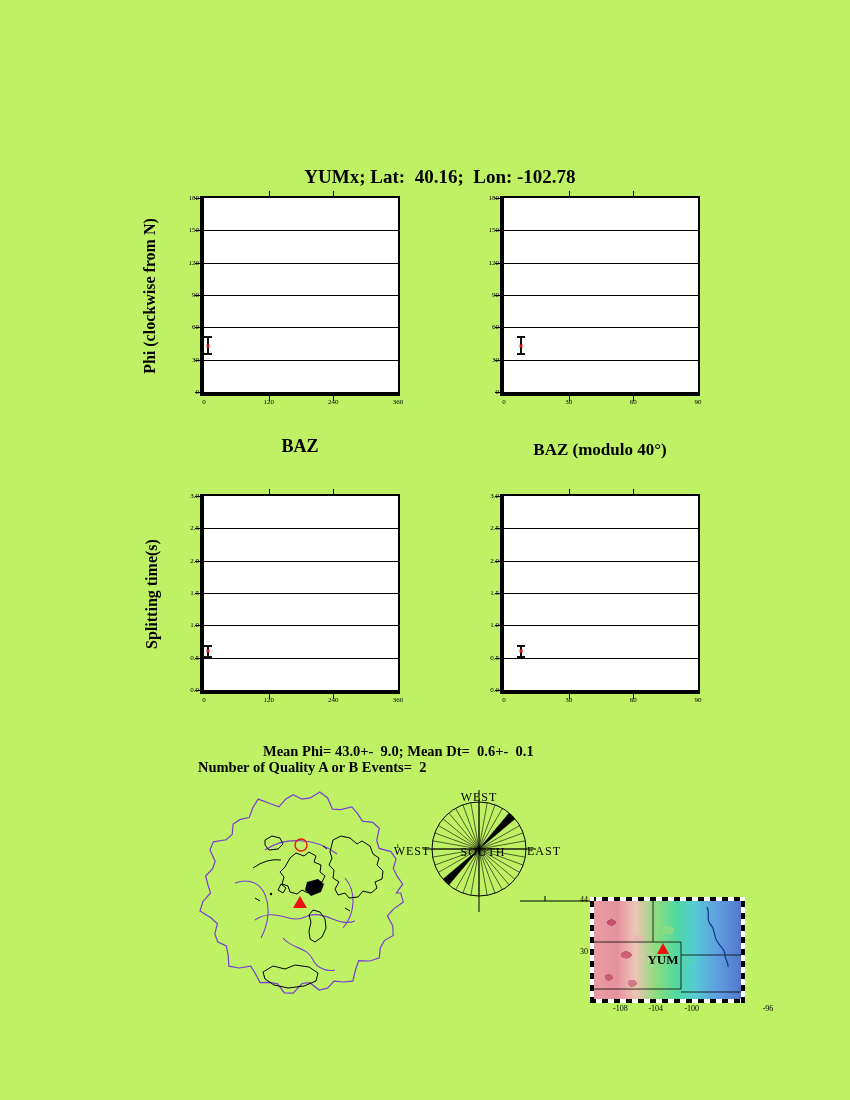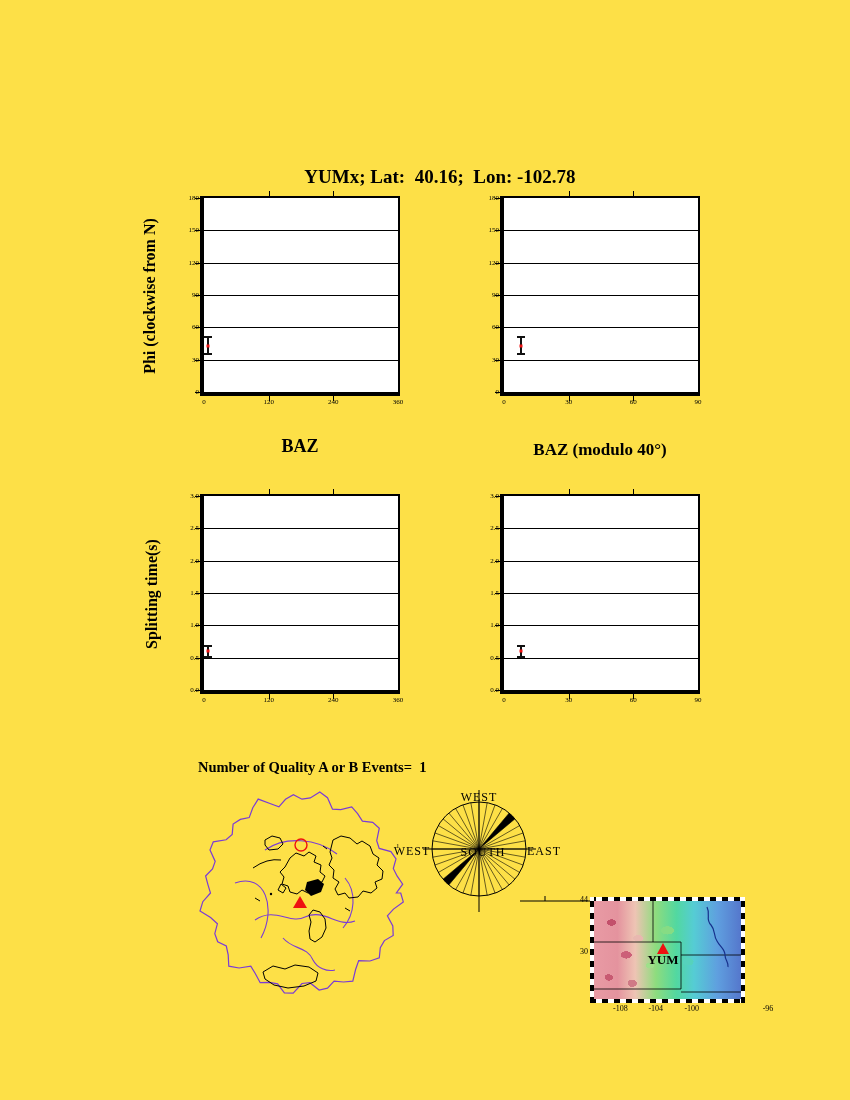--- a/index.html
+++ b/index.html
@@ -1,16 +1,16 @@
 <!DOCTYPE html>
 <html style="--red: #ee1111; --purple: #7a3bd6; --pink: #e89aa4; --blue: #5577cc; --river: #16308c;"><head>
 <meta charset="utf-8">
 <style>
   html,body{margin:0;padding:0;background:#fff;}
-  .page{position:relative;width:850px;height:1100px;background:#fde047;overflow:hidden;
+  .page{position:relative;width:850px;height:1100px;background:#bef264;overflow:hidden;
         font-family:"Liberation Serif","DejaVu Serif",serif;color:#000;}
   .title{position:absolute;left:200px;top:166px;width:480px;text-align:center;
          font-size:19px;font-weight:bold;white-space:pre;}
   .ylab{position:absolute;transform:translate(-50%,-50%) rotate(-90deg);white-space:nowrap;
         font-size:16px;font-weight:bold;}
   .xlab{position:absolute;transform:translate(-50%,0);font-size:18px;font-weight:bold;white-space:pre;}
   .plot{position:absolute;width:200px;height:200px;box-sizing:border-box;
         border:2px solid #000;border-left-width:4px;border-bottom-width:4px;background:#fff;}
   .gridline{position:absolute;left:0;width:100%;height:1px;background:#000;}
   .ytick-label{position:absolute;left:-5px;transform:translate(-100%,-50%);font-size:7px;line-height:7px;white-space:nowrap;}
@@ -181,21 +181,22 @@
       <div class="xtick-label" style="left: 194px;">90</div>
       <div class="err-line" style="left: 17.2444px; top: 148.733px; height: 12.9333px;"></div>
       <div class="err-cap" style="left: 17.2444px; top: 148.733px;"></div>
       <div class="err-cap" style="left: 17.2444px; top: 159.667px;"></div>
       <div class="err-dot" style="left: 17.2444px; top: 155.2px;"></div>
     </div>
 
   <div class="xlab" style="left:300px;top:436px;">BAZ</div>
   <div class="xlab" style="left:600px;top:440px;font-size:17px;">BAZ (modulo 40°)</div>
 
-  <div class="summary" style="left:198px;top:759px;">Number of Quality A or B Events=  1</div>
+  <div class="summary" style="left:263px;top:743px;">Mean Phi= 43.0+-  9.0; Mean Dt=  0.6+-  0.1</div>
+  <div class="summary" style="left:198px;top:759px;">Number of Quality A or B Events=  2</div>
 
   <svg id="globe" width="215" height="215" viewBox="0 0 215 215" style="left:195px;top:788px;">
     <g id="globe-outer">
         <path d="M205.7,105.0L208.3,113.9L198.5,121.1L192.4,127.9L197.8,138.0L198.2,147.5L189.4,152.6L185.3,159.8L184.3,169.9L175.0,173.0L163.7,172.6L160.6,181.5L157.8,193.1L148.5,194.0L139.1,193.2L132.5,200.1L124.1,202.0L114.9,194.7L107.0,195.5L98.2,205.2L89.4,204.8L82.6,195.9L74.5,194.4L65.2,194.7L60.4,185.7L55.8,178.1L44.1,180.0L33.8,178.2L33.2,166.9L31.3,158.0L22.7,153.7L19.8,145.7L22.4,135.8L15.6,129.5L5.0,123.0L7.8,113.7L15.5,105.0L13.0,96.8L10.6,88.0L17.5,81.0L20.2,73.4L15.0,62.1L18.3,53.8L31.1,51.8L37.2,46.4L38.1,36.1L45.3,31.4L54.2,29.6L57.8,19.8L63.2,11.1L74.3,15.3L83.9,18.9L90.5,11.3L98.4,6.8L107.0,11.2L115.3,9.9L124.8,3.9L132.5,9.7L137.5,21.2L145.8,21.7L156.7,18.9L162.6,25.6L167.4,33.1L177.7,34.3L184.3,40.2L181.7,52.7L184.2,60.4L195.9,63.6L201.0,70.8L198.3,80.5L202.2,88.2L207.7,96.2L201.4,105.0Z" fill="none" stroke="#7a3bd6" stroke-width="1.2"></path>
       </g>
     <g stroke="#7a3bd6" fill="none" stroke-width="1.1">
       <path d="M60,132 C80,118 95,137 110,129 C130,120 142,140 160,133"></path>
       <path d="M70,62 C90,48 122,50 142,66"></path>
       <path d="M88,150 C98,162 112,158 118,172 C122,180 132,184 140,182"></path>
       <path d="M40,95 C70,84 82,120 66,150"></path>

